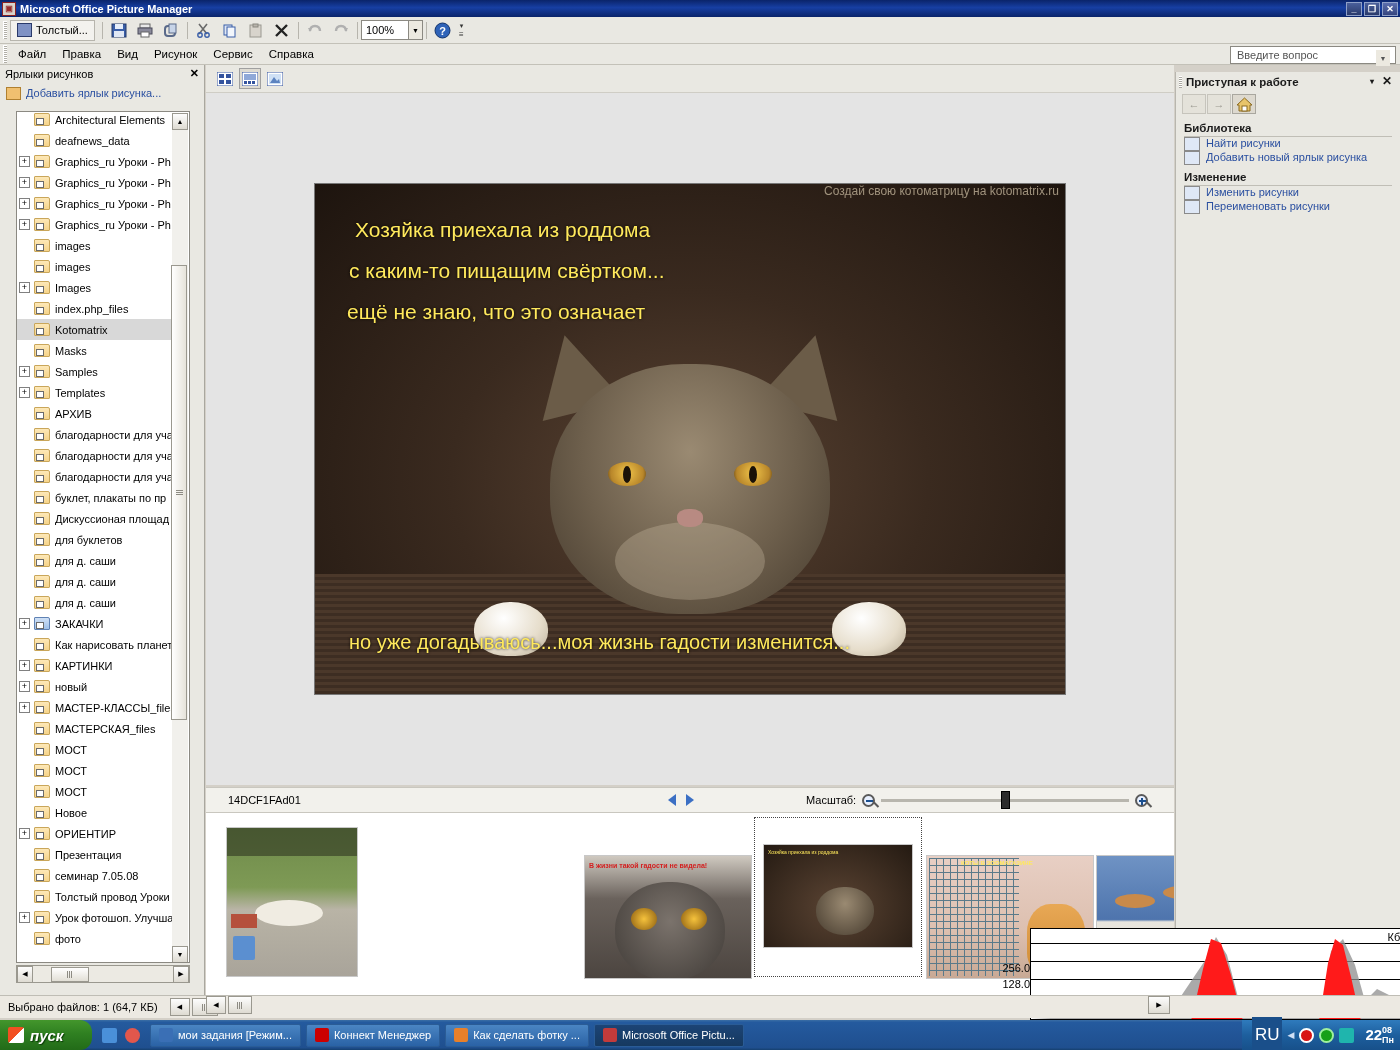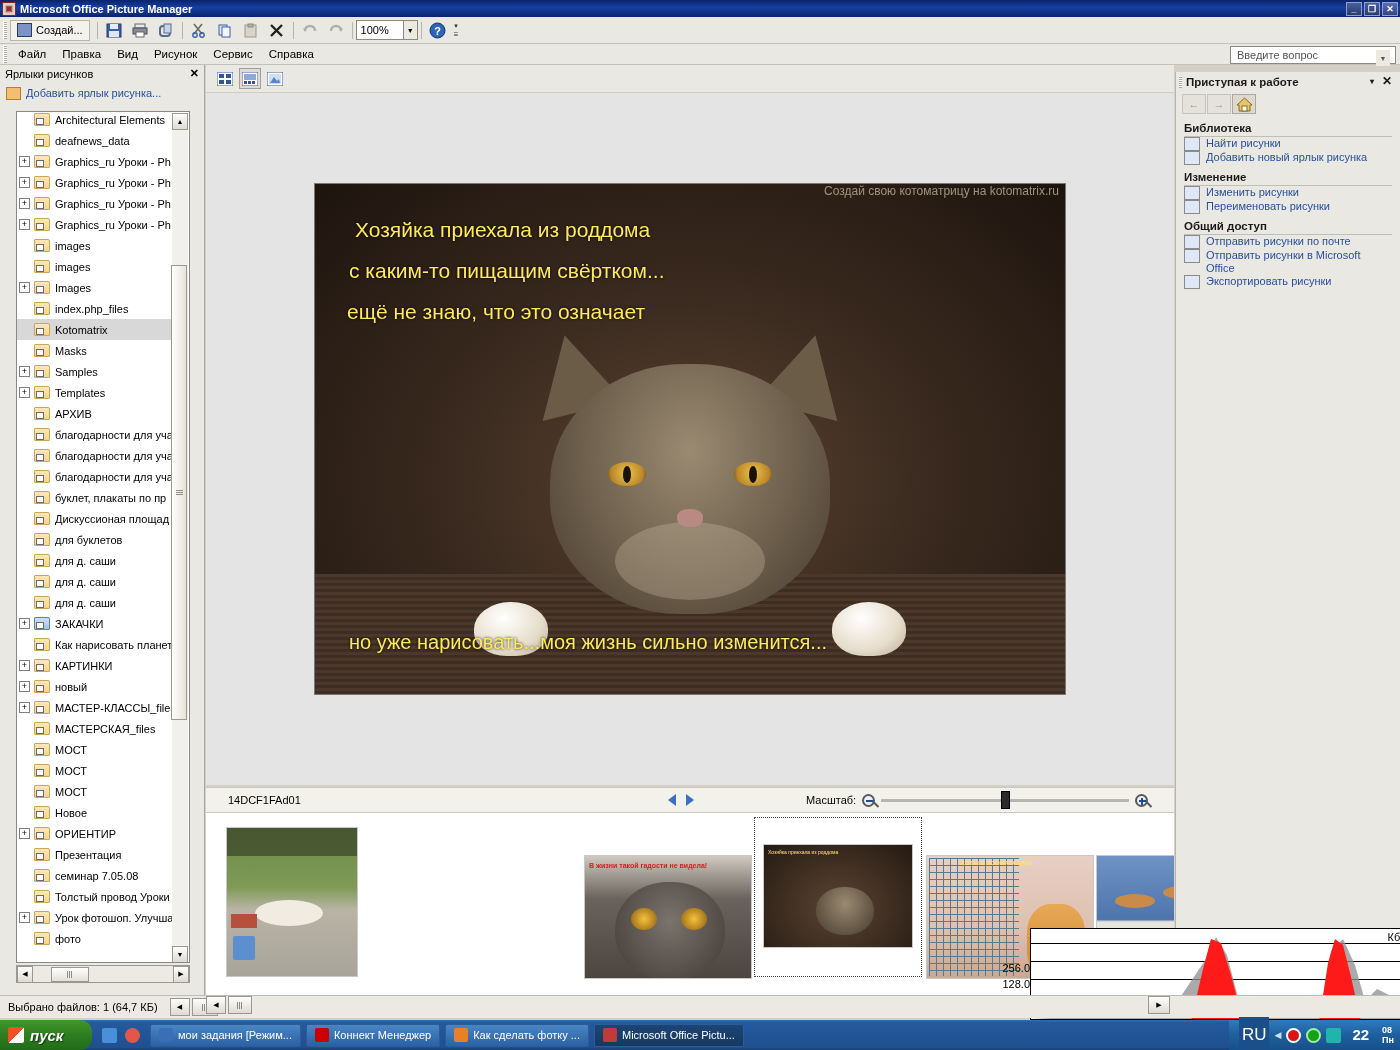--- a/index.html
+++ b/index.html
@@ -259,21 +259,21 @@
   <div class="spacer"></div>
   <div class="winbtn">_</div>
   <div class="winbtn">❐</div>
   <div class="winbtn close">✕</div>
 </div>
 
 <div id="toolbar">
   <div class="grip"></div>
   <div class="tb-shortcut">
     <span class="ic"></span>
-    <span>Создай...</span>
+    <span>Толстый...</span>
   </div>
   <div class="tbsep"></div>
   <div class="tbtn">
       <svg width="16" height="15" viewBox="0 0 16 15">
         <rect x="1" y="1" width="14" height="13" fill="#3a5fa8" stroke="#243a6b"></rect>
         <rect x="4" y="1" width="8" height="5" fill="#e6eefa"></rect>
         <rect x="3" y="8" width="10" height="6" fill="#dfe7f4"></rect>
       </svg>
     </div>
   <div class="tbtn">
@@ -627,21 +627,21 @@
       <div class="eye r">
           <span class="pupil"></span>
         </div>
       <div class="nose"></div>
       <div class="paw l"></div>
       <div class="paw r"></div>
     </div>
     <div class="memetxt" id="mt1">Хозяйка приехала из роддома</div>
     <div class="memetxt" id="mt2">с каким-то пищащим свёртком...</div>
     <div class="memetxt" id="mt3">ещё не знаю, что это означает</div>
-    <div class="memetxt" id="mt4">но уже нарисовать...моя жизнь сильно изменится...</div>
+    <div class="memetxt" id="mt4">но уже догадываюсь...моя жизнь гадости изменится...</div>
     <div id="mtcredit">Создай свою котоматрицу на kotomatrix.ru</div>
   </div>
 </div>
 
 <div id="fsbar">
   <span id="fsname">14DCF1FAd01</span>
   <div id="fsnav">
     <span class="navarrow left"></span>
     <span class="navarrow right"></span>
   </div>
@@ -739,35 +739,20 @@
       </div>
       <div class="tp-section">
         <div class="tp-h">Изменение</div>
         <div class="tp-link">
           <span class="lic"></span>
           <span>Изменить рисунки</span>
         </div>
         <div class="tp-link">
           <span class="lic"></span>
           <span>Переименовать рисунки</span>
-        </div>
-      </div>
-      <div class="tp-section">
-        <div class="tp-h">Общий доступ</div>
-        <div class="tp-link">
-          <span class="lic"></span>
-          <span>Отправить рисунки по почте</span>
-        </div>
-        <div class="tp-link">
-          <span class="lic"></span>
-          <span>Отправить рисунки в Microsoft Office</span>
-        </div>
-        <div class="tp-link">
-          <span class="lic"></span>
-          <span>Экспортировать рисунки</span>
         </div>
       </div>
     </div>
 </div>
 
 <div id="netgraph">
   <div class="gline" style="top:14px;"></div>
   <div class="gline" style="top:32px;"></div>
   <div class="gline" style="top:50px;"></div>
   <div class="gline" style="top:68px;"></div>
@@ -834,19 +819,19 @@
       </div>
     </div>
   <div id="tray">
     <span class="lang">RU</span>
     <span style="color:#cfe0f5;font-size:9px;">◀</span>
     <span class="trayic" style="background:#d81414;border:2px solid #fff;"></span>
     <span class="trayic" style="background:#17a017;border:2px solid #9ff09f;"></span>
     <span class="trayic" style="background:#1fb5ad;border-radius:2px;"></span>
     <span id="clock">
       <span>22</span>
-      <span style="display:flex;flex-direction:column;margin-left:13px;">
+      <span style="display:flex;flex-direction:column;margin-left:0;">
         <span class="sup">08</span>
         <span class="day">Пн</span>
       </span>
     </span>
   </div>
 </div>
 
 </body></html>

